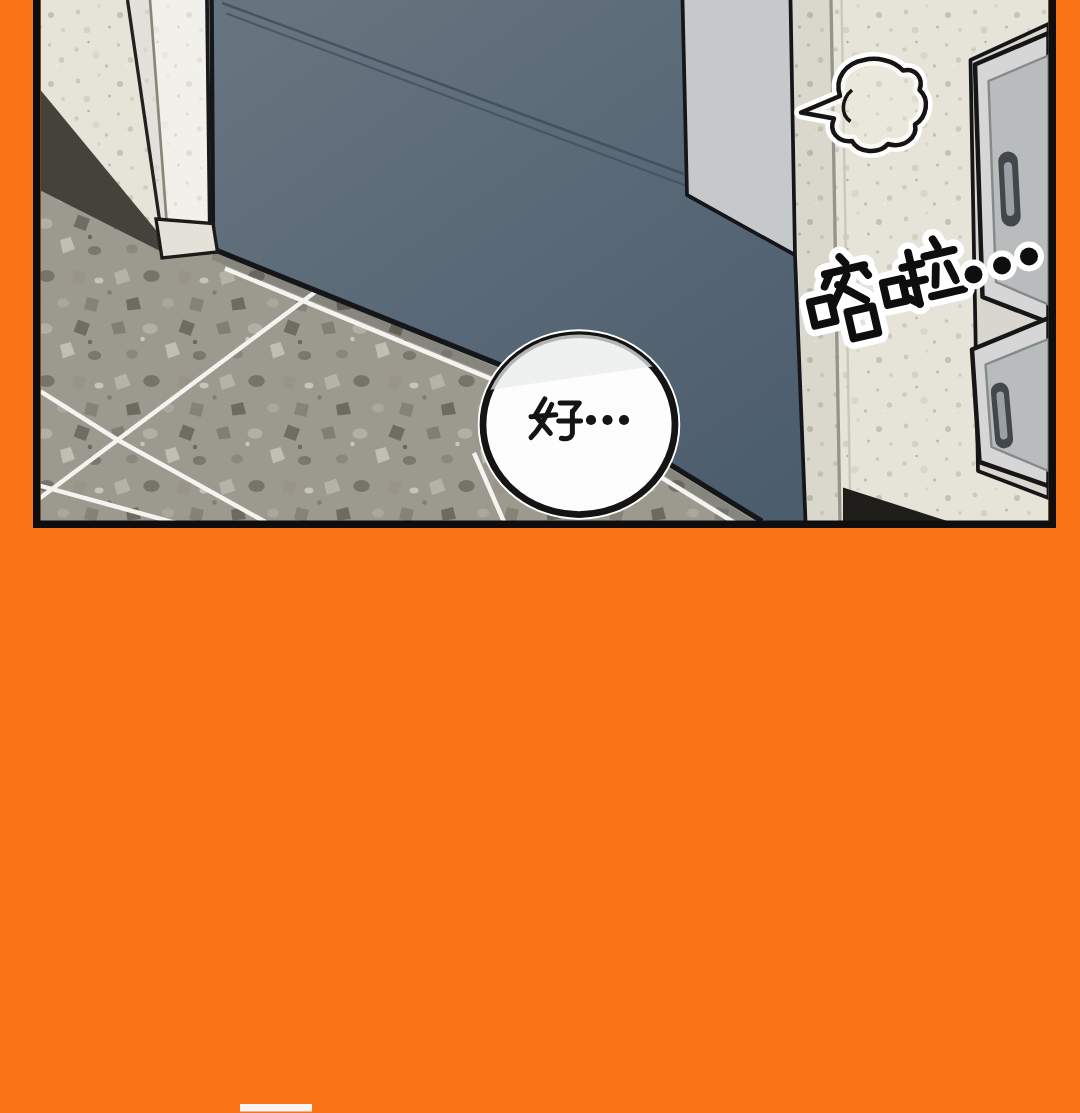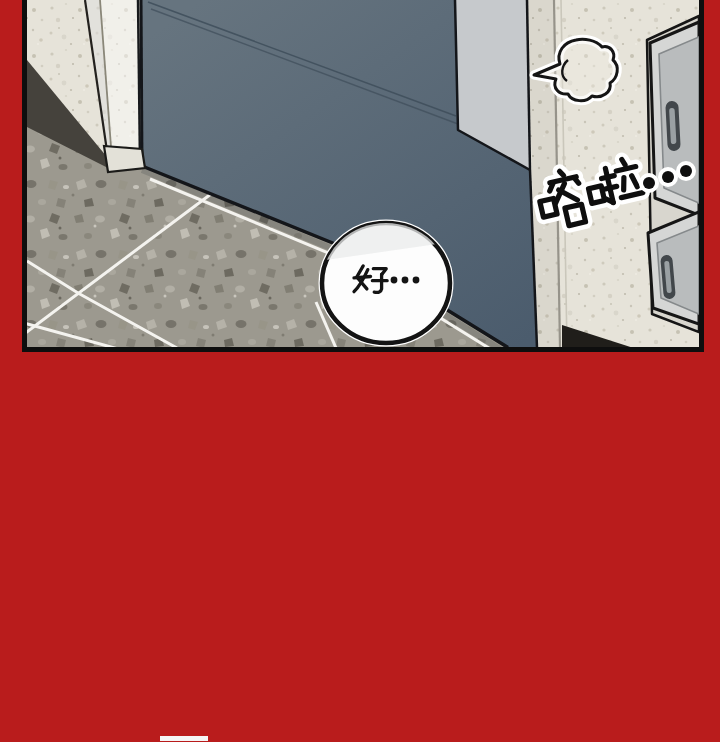--- a/index.html
+++ b/index.html
@@ -1,16 +1,16 @@
 <!DOCTYPE html>
 <html><head>
 <meta charset="utf-8">
 <style>
   html,body{margin:0;padding:0;background:#ffffff;}
-  .stage{position:relative;width:720px;height:742px;background:#b91c1c;overflow:hidden;
+  .stage{position:relative;width:720px;height:742px;background:#f97316;overflow:hidden;
          font-family:Liberation Mono, monospace;}
   svg{display:block;}
   .bound-text{user-select:none;pointer-events:none;}
 </style>
 </head>
 <body>
 
 <div class="stage">
 <svg width="720" height="742" viewBox="0 0 720 742">
   <defs>

